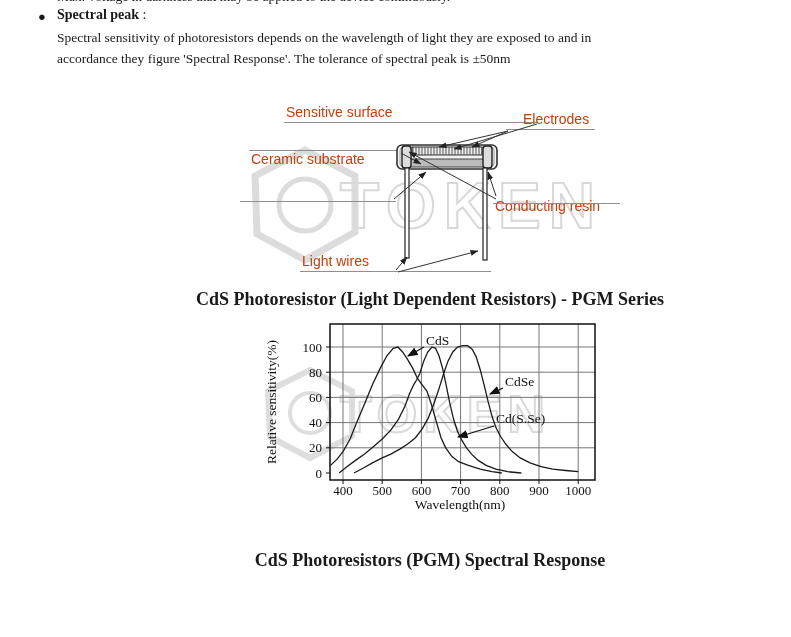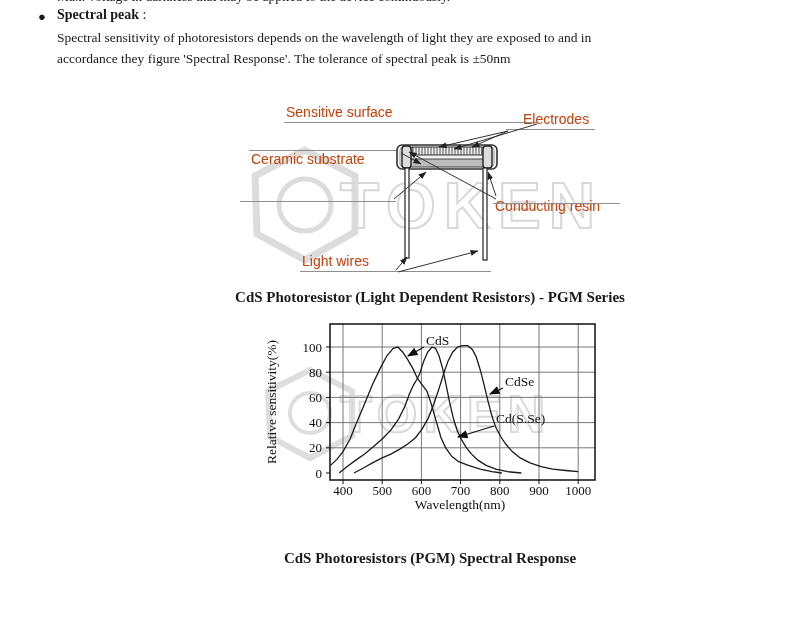--- a/index.html
+++ b/index.html
@@ -7,21 +7,21 @@
         font-family:"Liberation Serif",serif;color:#1a1a1a;}
   .abs{position:absolute;}
   .clipline{left:57px;top:0;height:7px;width:640px;overflow:hidden;}
   .clipline span{position:relative;top:-11px;display:block;font-size:13.5px;color:#222;}
   .bullet{left:38px;top:9px;font-size:13px;}
   .heading{left:57px;top:7px;font-size:14px;font-weight:bold;}
   .heading .colon{font-weight:normal;}
   .para{left:57px;top:27px;width:680px;font-size:13.5px;line-height:21px;}
   .dlabel{font-family:"Liberation Sans",sans-serif;font-size:14px;color:#c2410c;white-space:nowrap;}
   .uline{height:1px;background:#8f8f8f;}
-  .cap{font-size:15px;font-weight:bold;text-align:center;width:500px;left:180px;}
+  .cap{font-size:18px;font-weight:bold;text-align:center;width:500px;left:180px;}
   .tick{font-family:"Liberation Serif",serif;font-size:13px;fill:#111;}
   .annot{font-family:"Liberation Serif",serif;font-size:13.5px;fill:#111;}
   .axlabel{font-family:"Liberation Serif",serif;font-size:13.5px;fill:#111;}
   svg{display:block;}
 </style>
 </head>
 <body>
 
 <div id="page">
 

